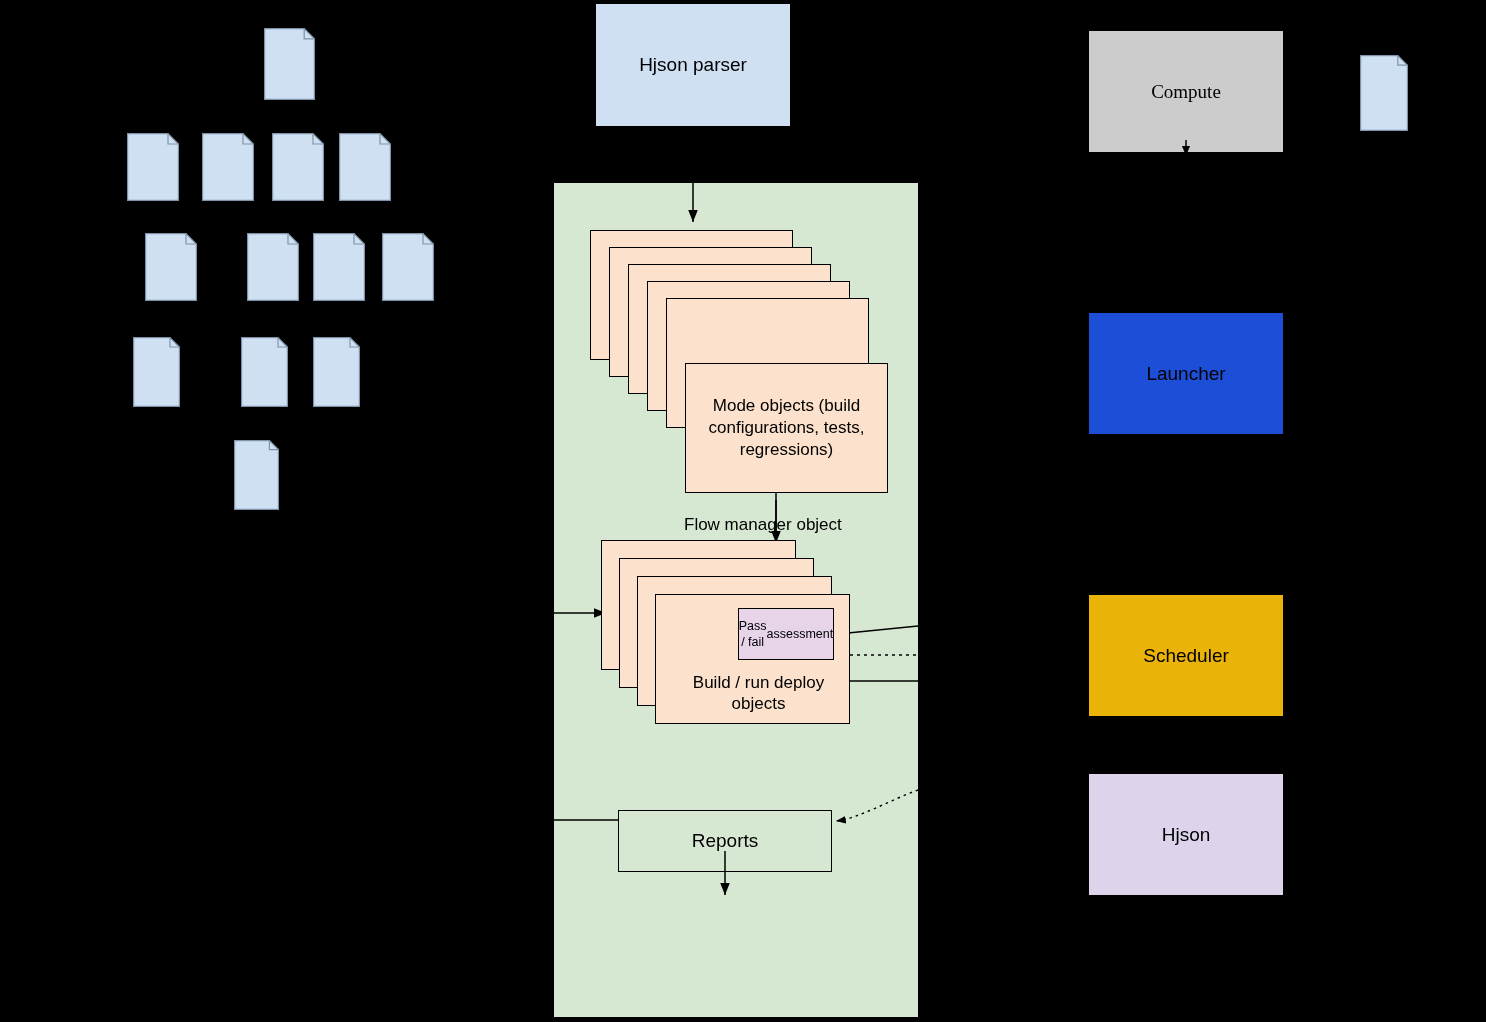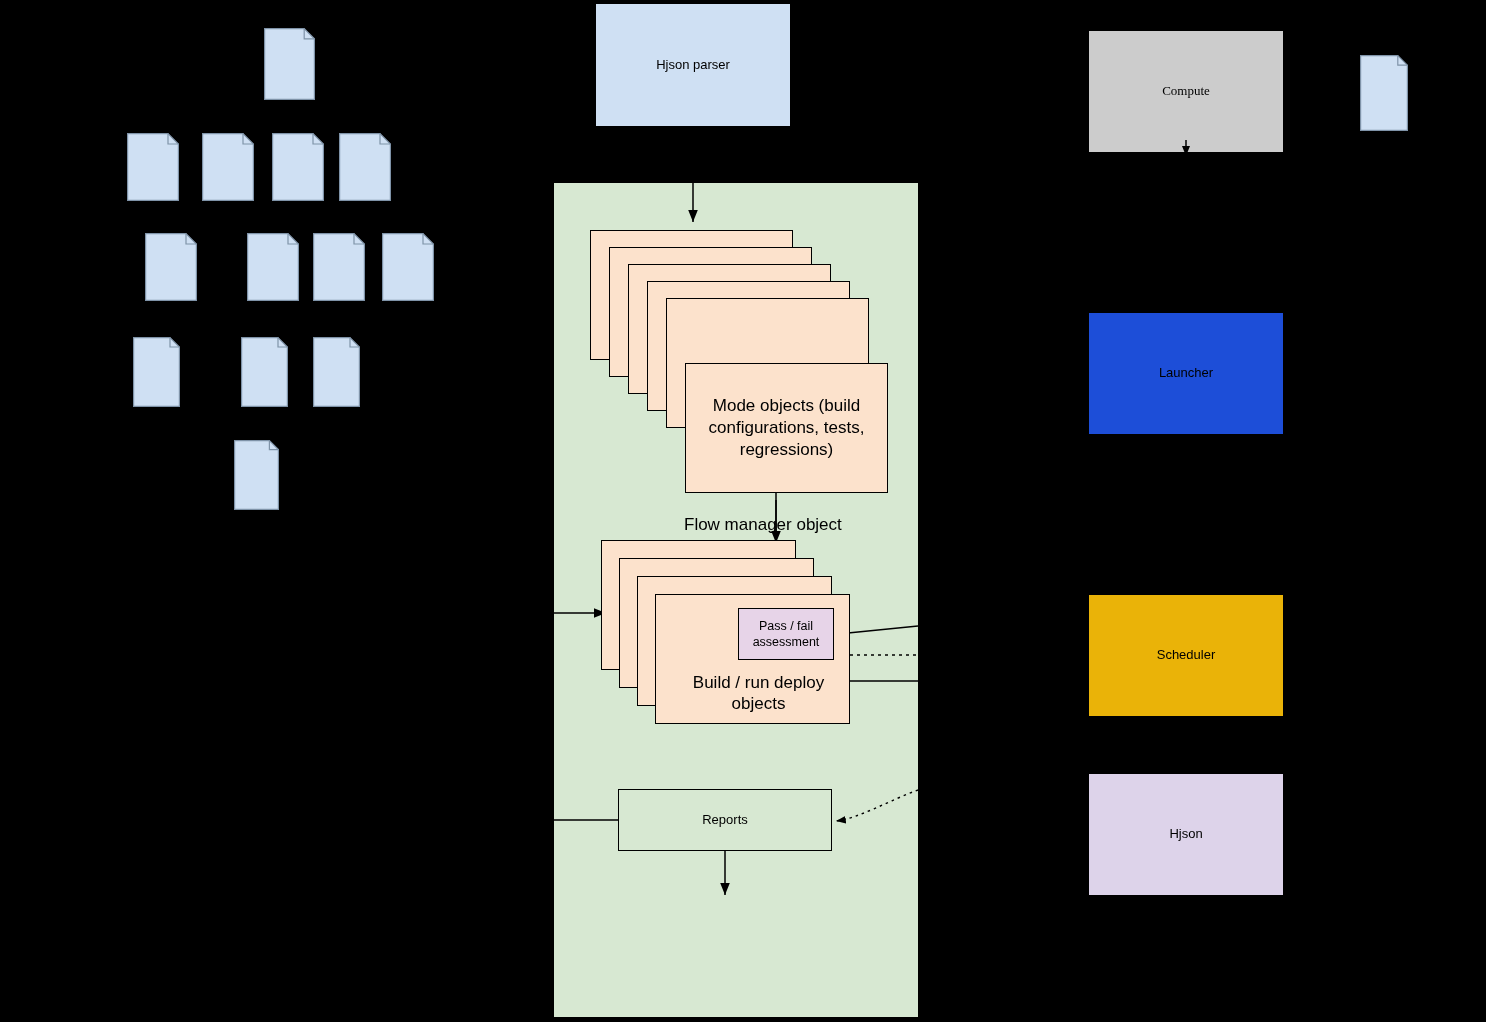--- a/index.html
+++ b/index.html
@@ -6,28 +6,28 @@
   body{width:1486px;height:1022px;position:relative;overflow:hidden;
        font-family:"Liberation Sans",sans-serif;color:#000;}
   #stage{position:absolute;left:0;top:0;width:1486px;height:1022px;background:#000;}
 
   .abs{position:absolute;box-sizing:border-box;}
   .docwrap{position:absolute;}
 
   
   .box{position:absolute;box-sizing:border-box;border:1.2px solid #000;
        display:flex;align-items:center;justify-content:center;text-align:center;
-       font-size:13px;line-height:1.25;padding:2px 6px;}
+       font-size:19px;line-height:1.25;padding:2px 6px;}
 
   .box.blue{background:#cfe0f3;}
   .box.gray{background:#ccc;}
   .box.cream{background:#1d4ed8;}
   .box.pink{background:#eab308;}
   .box.lav{background:#ddd3ea;}
-  .box.clear{background:transparent;}
+  .box.clear{background:transparent;margin-top:21px;}
   .box.purple{background:#e7d4e8;font-size:12.5px;line-height:1.3;}
 
   
   #green-panel{position:absolute;background:#d7e8d2;border:0;}
 
   
   .stack{position:absolute;}
   .card{position:absolute;background:#fce2cc;border:1.2px solid #000;
         box-sizing:border-box;}
   .card.front{display:flex;align-items:center;justify-content:center;
@@ -179,17 +179,17 @@
 
     <line x1="554" y1="820" x2="618" y2="820" stroke="#000" stroke-width="1.4"></line>
 
     <path d="M918,790 C890,800 860,818 836,821" stroke="#000" stroke-width="1.4" fill="none" stroke-dasharray="2.5,4" marker-end="url(#arS)"></path>
 
     <line x1="725" y1="851" x2="725" y2="895" stroke="#000" stroke-width="1.5" marker-end="url(#ar)"></line>
 
     <line x1="1186" y1="140" x2="1186" y2="156" stroke="#000" stroke-width="1.5" marker-end="url(#arS)"></line>
   </svg>
 
-<div class="box purple" style="flex-direction: column; left: 738px; top: 608px; width: 96px; height: 52px; z-index: 40; background: rgb(231, 212, 232);">
+<div class="box purple" style="flex-direction: row; left: 738px; top: 608px; width: 96px; height: 52px; z-index: 40; background: rgb(231, 212, 232);">
       <span>Pass / fail</span>
       <span>assessment</span>
     </div>
   </div>
 
 </body></html>

